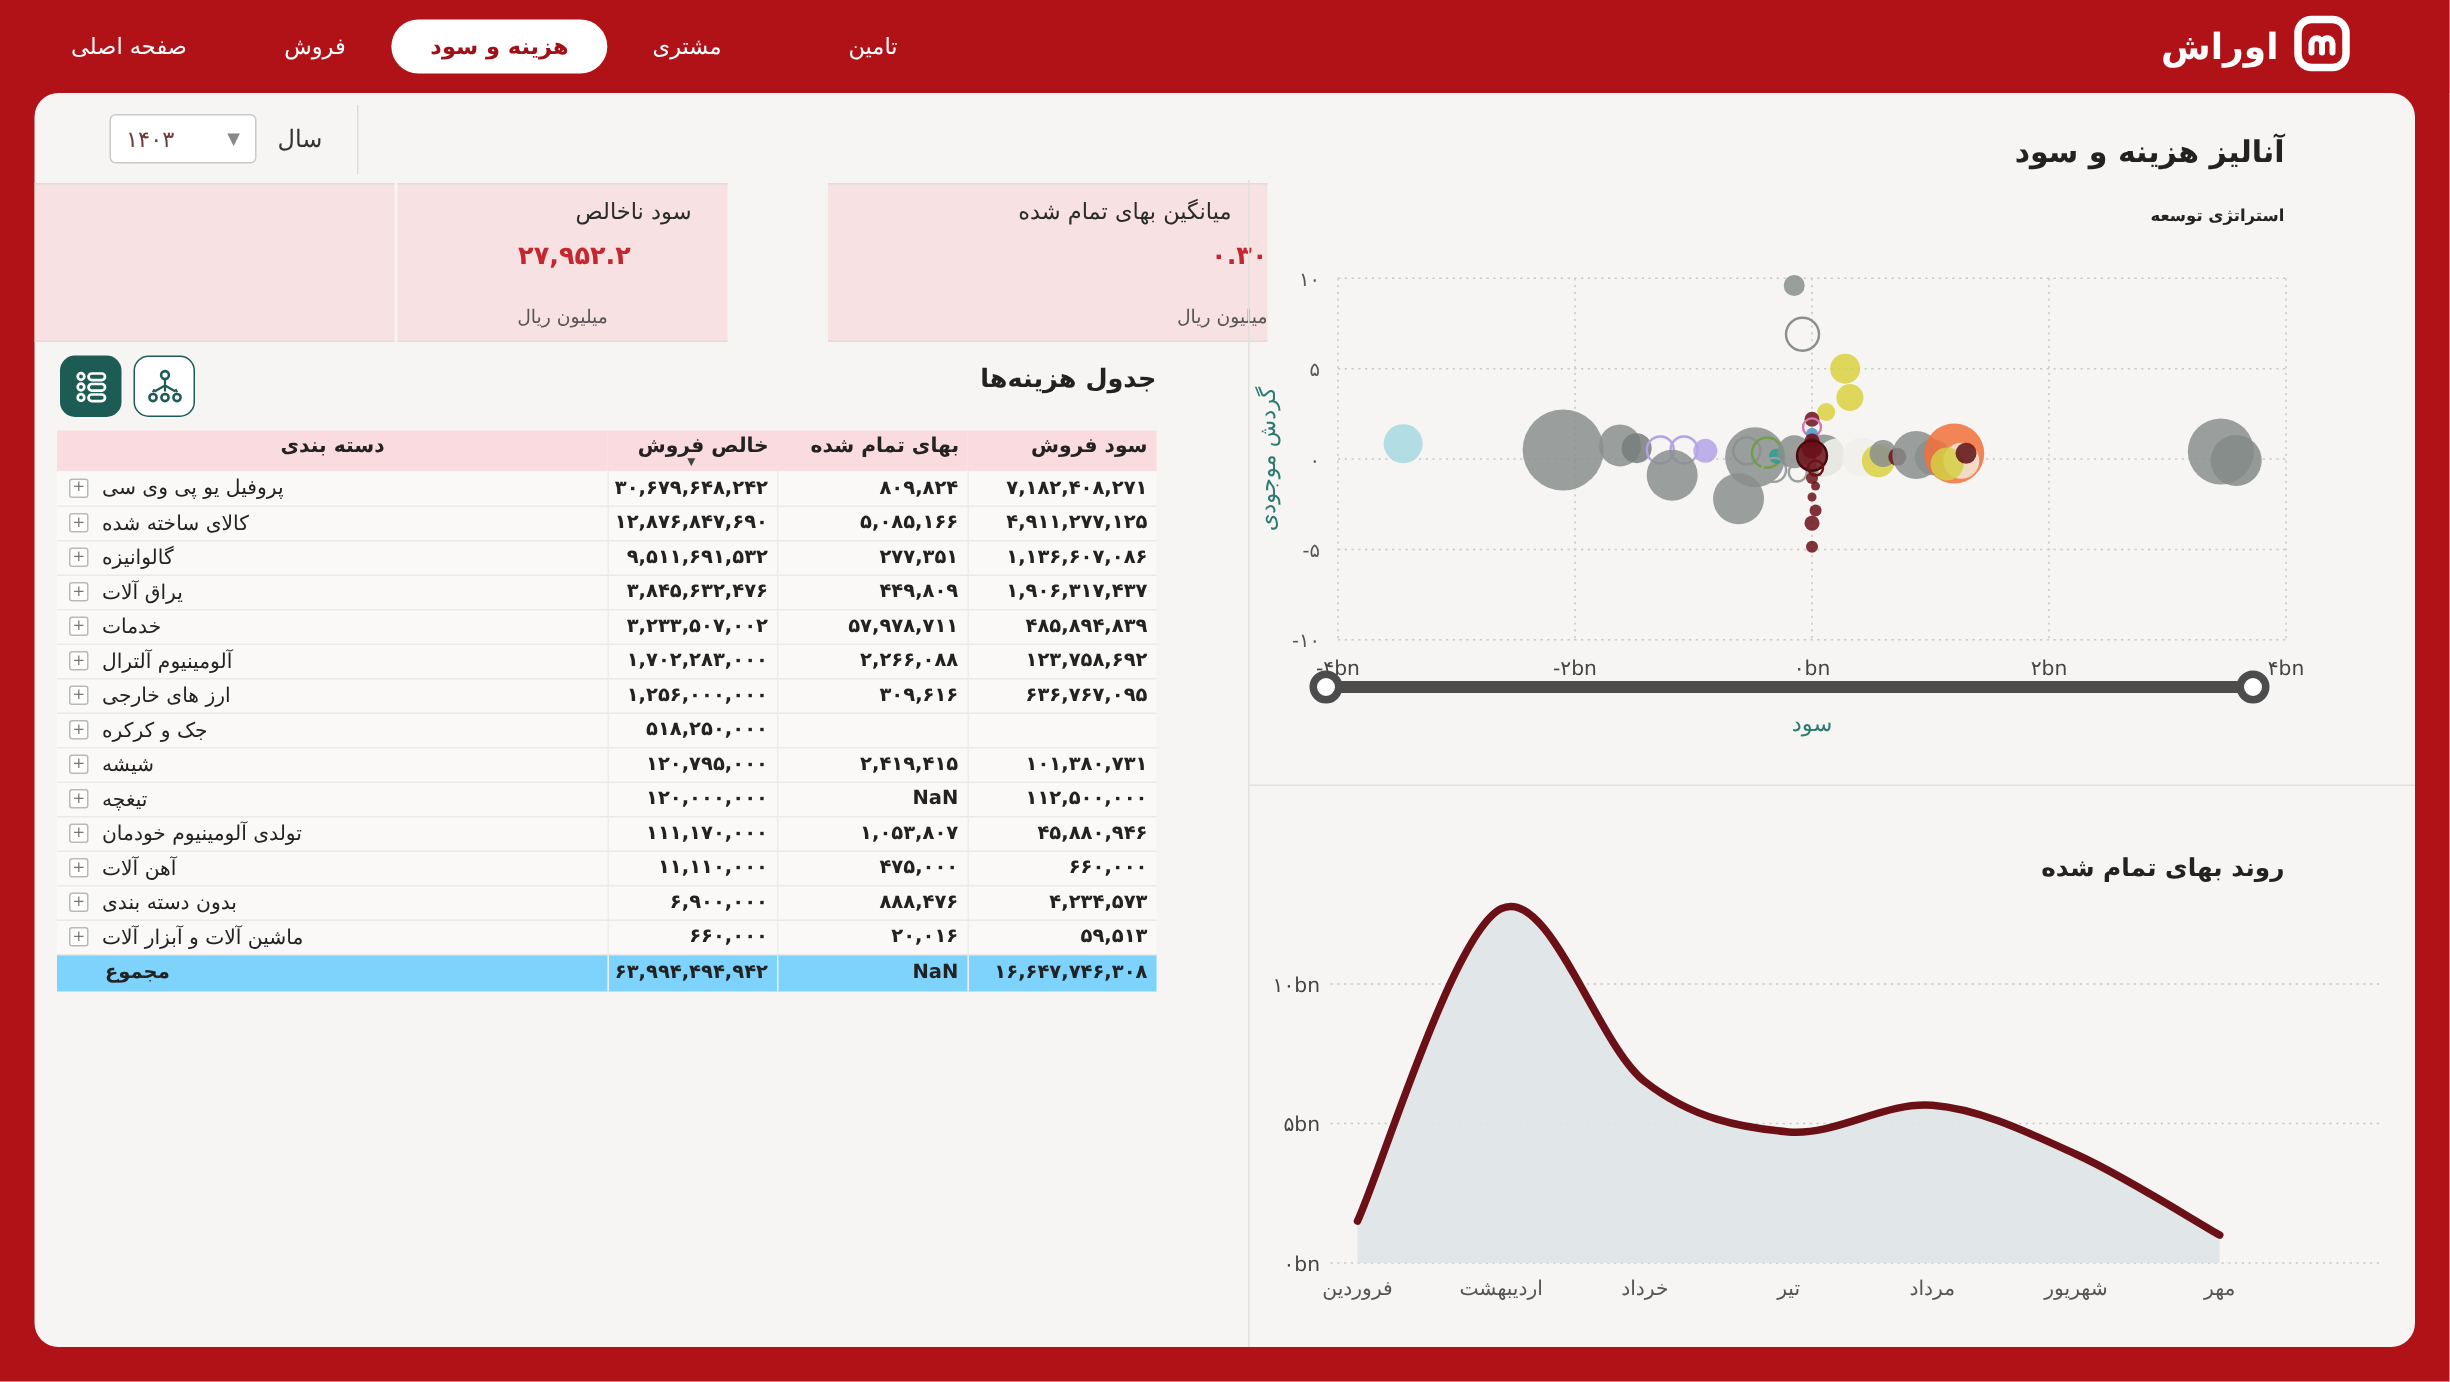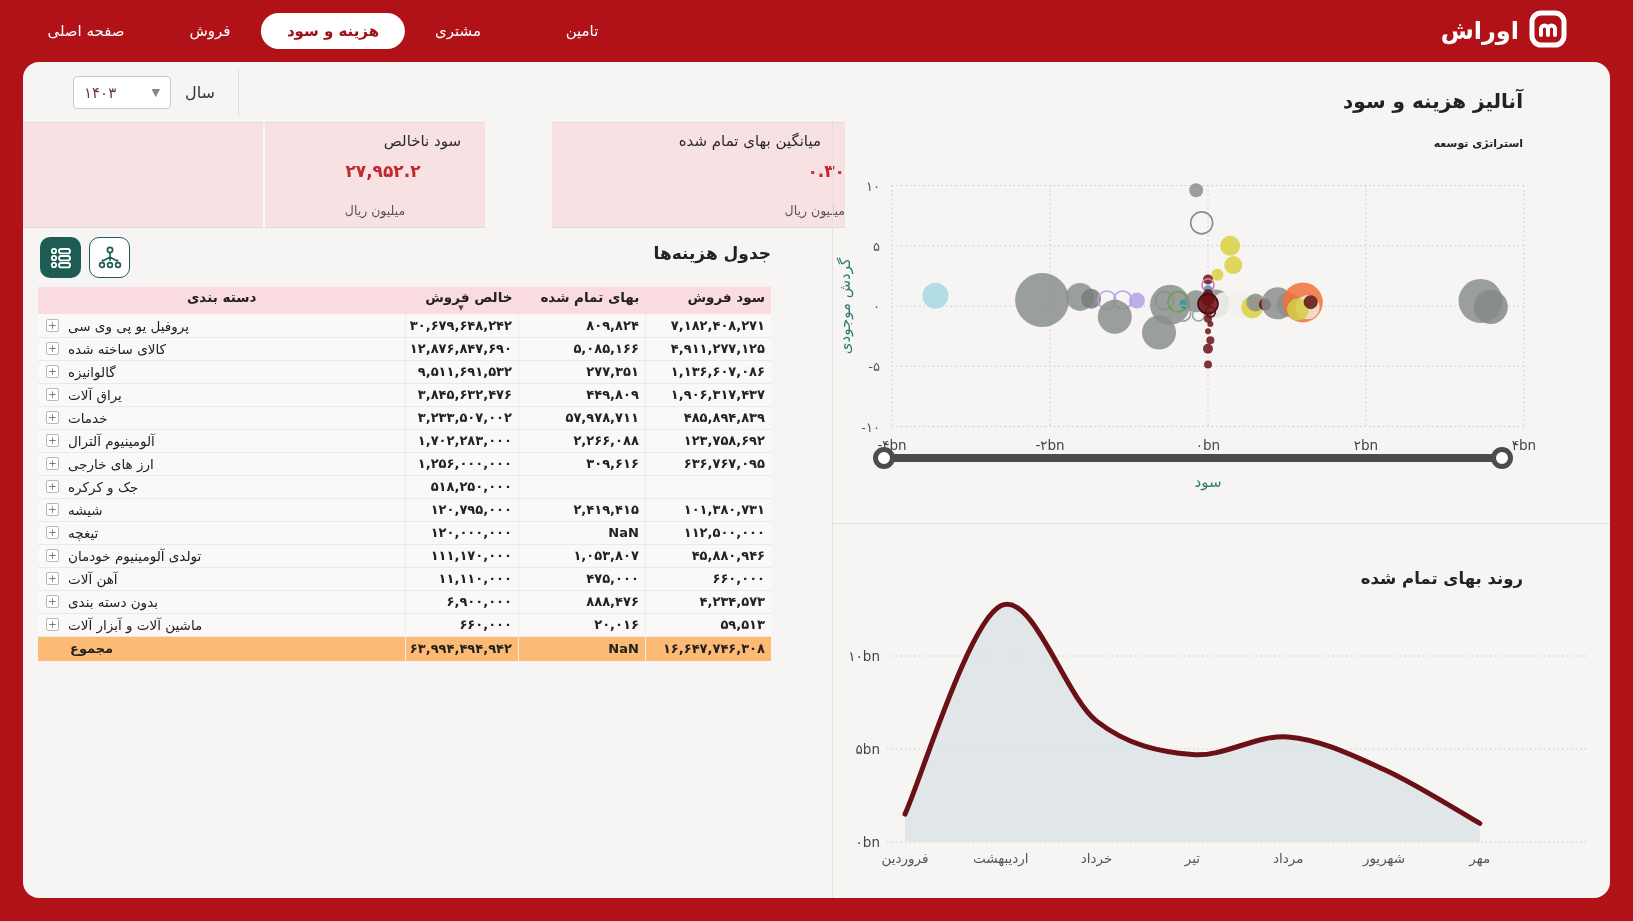--- a/index.html
+++ b/index.html
@@ -71,21 +71,21 @@
   }
   .cost-table td.num { text-align:right; padding-right:6px; border-left:1px solid #eeedeb;font-weight:bold; }
   .cost-table td.cat { padding-left:8px; }
   .plus-box {
     display:inline-flex; align-items:center; justify-content:center;
     width:13px; height:13px; border:1px solid #b9b9b6; border-radius:2px;
     color:#777; font-size:10px; line-height:10px; margin-right:9px; cursor:pointer;
     vertical-align:middle; background:#fff;
   }
   .cat-name { font-size:13.5px; vertical-align:middle; }
-  .cost-table tr.total td { background:#fdba74; font-weight:bold; border-bottom:none; height:25px; }
+  .cost-table tr.total td { background:#7dd3fc; font-weight:bold; border-bottom:none; height:25px; }
   .cost-table tr.total td.cat { padding-left:32px; }
   
   .v-divider { position:absolute; left:809px; top:58px; width:1px; height:778px; background:#e2e1de; }
   .h-divider { position:absolute; left:810px; top:461px; width:777px; height:1px; background:#e2e1de; }
   .bubble-title { position:absolute; top:75px; right:87px; font-size:11px; font-weight:bold; color:#222; }
   .trend-title  { position:absolute; top:507px; right:87px; font-size:16.5px; font-weight:bold; color:#222; }
   #bubble-svg { position:absolute; left:809px; top:60px; }
   #trend-svg  { position:absolute; left:809px; top:461px; }
   .slider { position:absolute; left:852px; top:385px; width:636px; height:22px; }
   .slider-track { position:absolute; left:6px; right:6px; top:7px; height:8px; background:#4c4c4c; border-radius:4px; cursor:pointer; }

